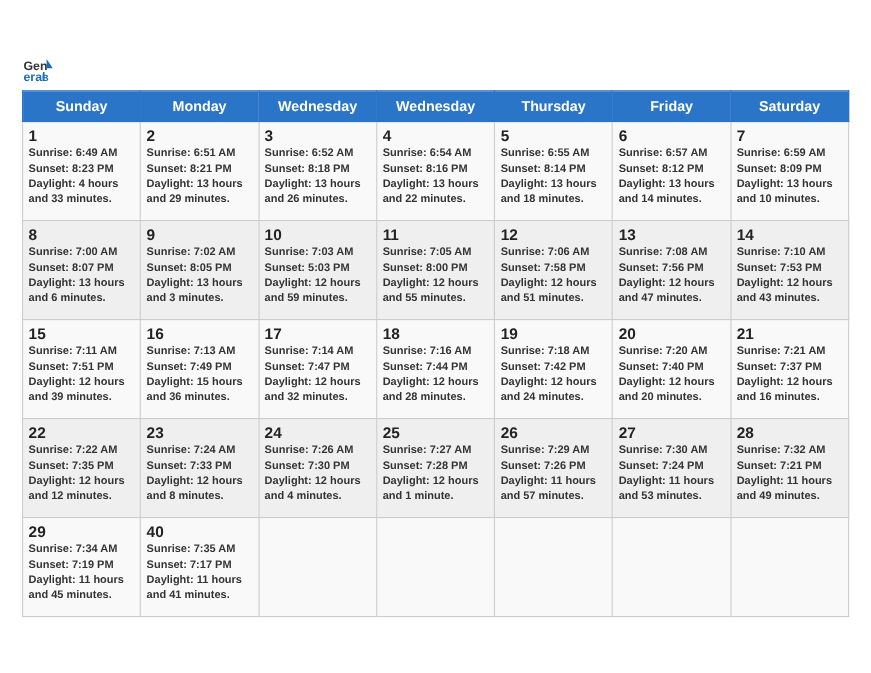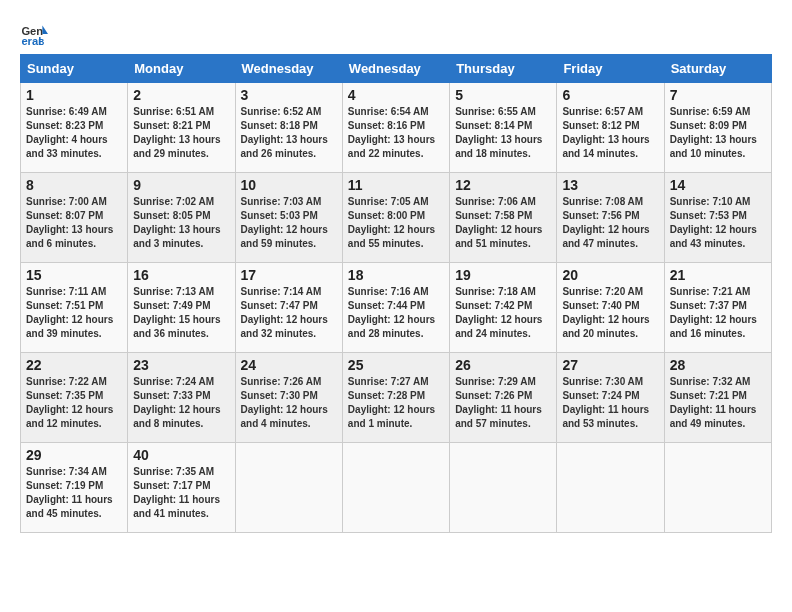--- a/index.html
+++ b/index.html
@@ -13,20 +13,21 @@
     .header {
       display: flex;
       justify-content: space-between;
       align-items: flex-start;
       margin-bottom: 6px;
     }
     .logo {
       display: flex;
       align-items: flex-start;
       gap: 4px;
+      margin-top: 28px;
     }
     .logo-text {
       font-size: 18px;
       font-weight: bold;
       color: #333;
       line-height: 1.1;
     }
     .logo-text span {
       color: #1a6bbf;
     }
@@ -47,21 +48,21 @@
       color: #555;
     }
     table {
       width: 100%;
       border-collapse: collapse;
       font-size: 11px;
     }
     thead th {
       background-color: #2a75c7;
       color: #fff;
-      text-align: left;
+      text-align: center;
       padding: 6px 6px;
       font-size: 13px;
       font-weight: bold;
       border: 1px solid #2a75c7;
     }
     tbody td {
       border: 1px solid #ccc;
       vertical-align: top;
       padding: 4px 5px;
       height: 90px;

